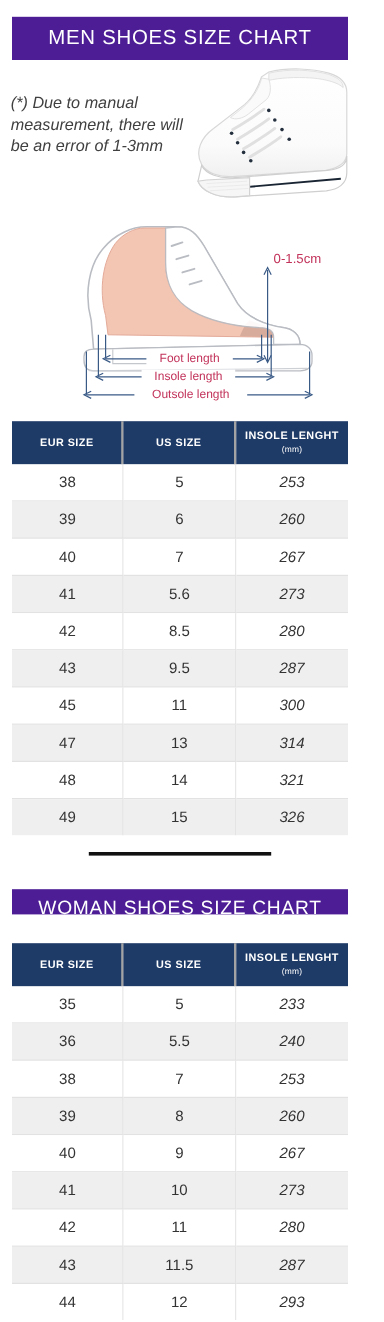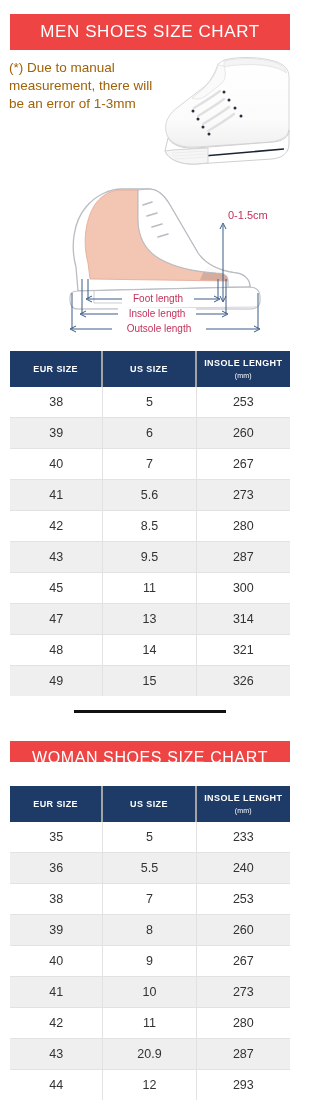--- a/index.html
+++ b/index.html
@@ -13,21 +13,21 @@
     position: relative;
     font-family: "Liberation Sans", sans-serif;
     overflow: hidden;
   }
 
   
   .banner {
     position: absolute;
     left: 10px;
     width: 280px;
-    background: #ef4444;
+    background: #4c1d95;
     color: #ffffff;
     text-align: center;
     letter-spacing: 0.6px;
     font-weight: 400;
   }
   .banner-men {
     top: 14px;
     height: 36px;
     line-height: 36px;
     font-size: 17px;
@@ -36,25 +36,26 @@
     top: 741px;
     height: 21px;
     line-height: 33px;
     font-size: 16px;
   }
 
   
   .notice {
     position: absolute;
     left: 9px;
-    top: 59px;
+    top: 77px;
     width: 155px;
-    color: #a16207;
+    color: #404040;
     font-size: 13.5px;
     line-height: 18px;
+    font-style: italic;
   }
 
   
   .shoe-photo {
     position: absolute;
     left: 152px;
     top: 52px;
     width: 148px;
     height: 132px;
   }
@@ -112,21 +113,21 @@
 
   .size-table td {
     font-size: 12.5px;
     color: #333333;
     text-align: center;
     height: 28px;
     border-right: 1px solid #e2e2e2;
     border-bottom: 1px solid #e2e2e2;
     background: #ffffff;
   }
-  .size-table td:last-child { border-right: none; }
+  .size-table td:last-child { border-right: none; font-style: italic; }
   .size-table tbody tr:nth-child(even) td { background: #efefef; }
   .size-table tbody tr:last-child td { border-bottom: none; }
 
   .col-eur { width: 33.33%; }
   .col-us  { width: 33.33%; }
   .col-ins { width: 33.34%; }
 </style>
 </head>
 <body>
 
@@ -370,21 +371,21 @@
         <td>10</td>
         <td>273</td>
       </tr>
       <tr>
         <td>42</td>
         <td>11</td>
         <td>280</td>
       </tr>
       <tr>
         <td>43</td>
-        <td>20.9</td>
+        <td>11.5</td>
         <td>287</td>
       </tr>
       <tr>
         <td>44</td>
         <td>12</td>
         <td>293</td>
       </tr>
     </tbody>
 </table>
 

